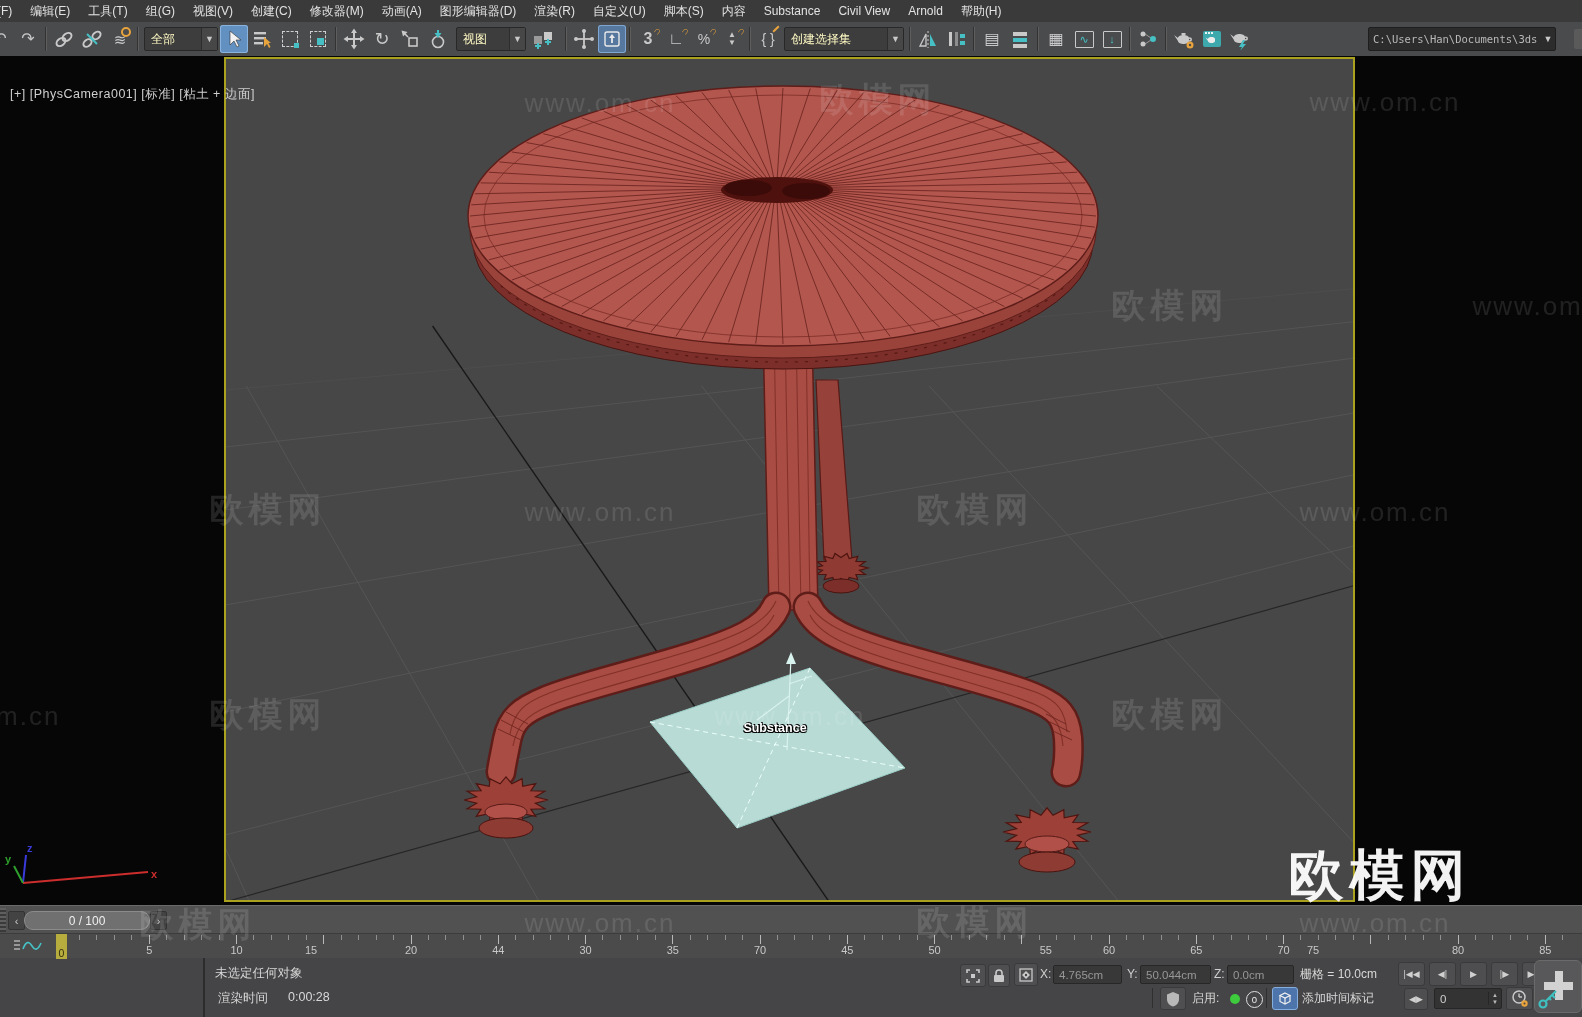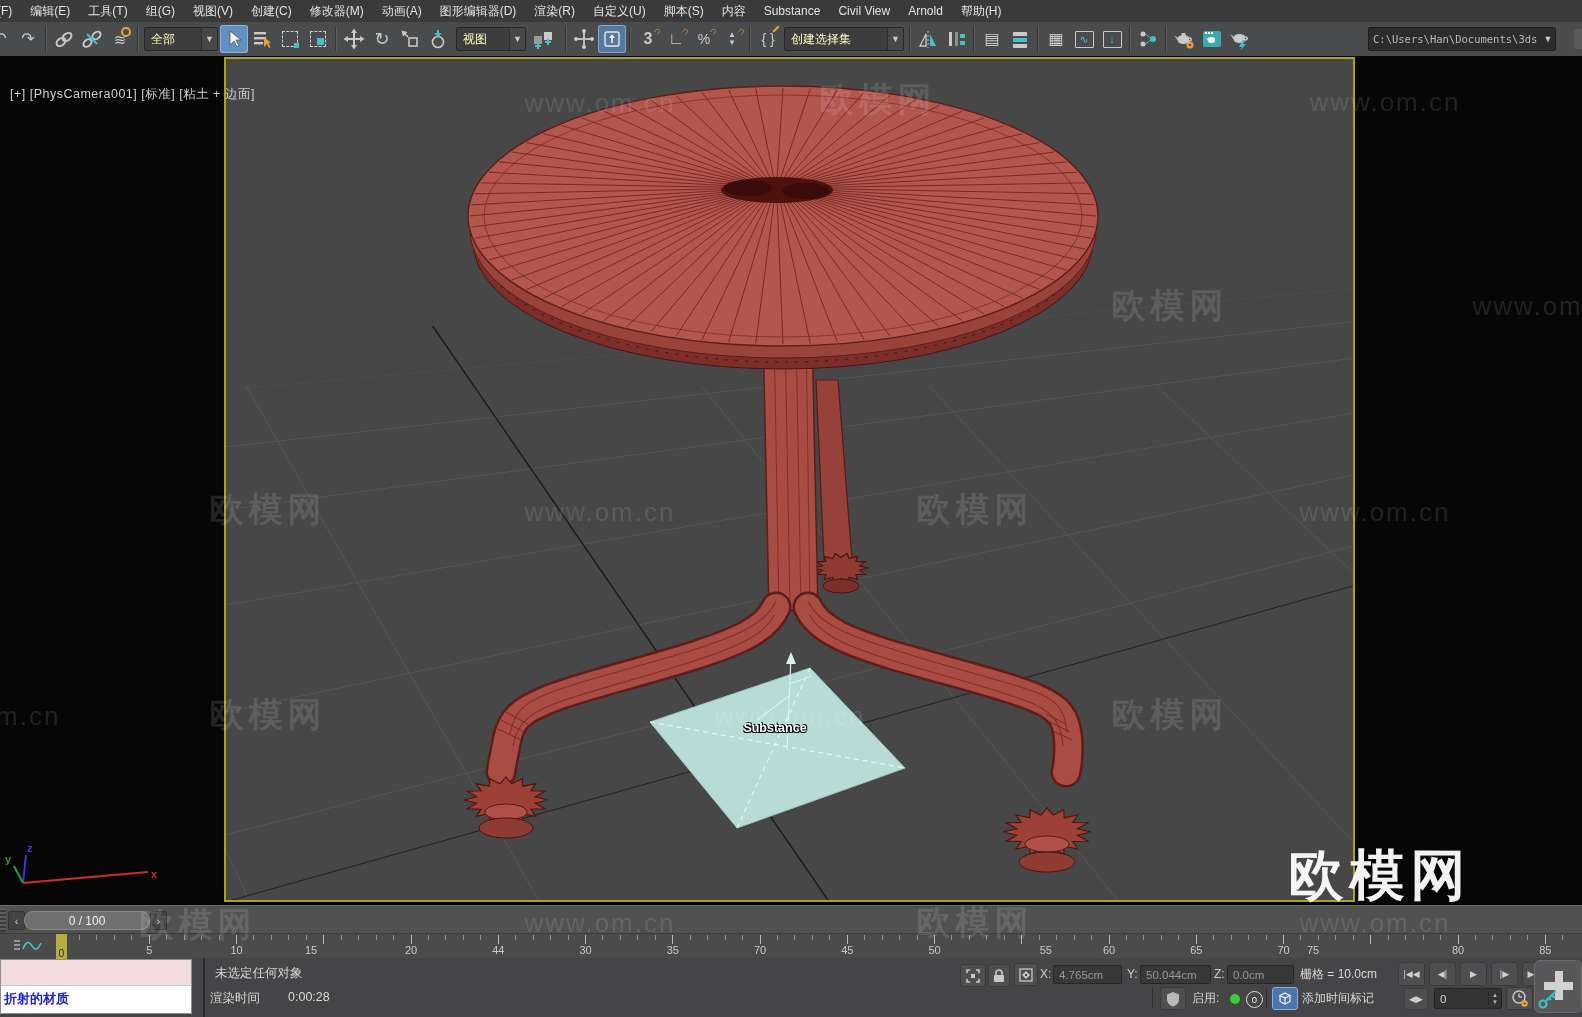--- a/index.html
+++ b/index.html
@@ -670,27 +670,23 @@
       <g stroke="#b9b9b9" stroke-width="1.4">
         <line x1="2" y1="4" x2="8" y2="4"></line>
         <line x1="2" y1="8" x2="8" y2="8"></line>
         <line x1="2" y1="12" x2="8" y2="12"></line>
       </g>
   <path d="M11,12 C14,4 17,4 20,9 C23,14 26,13 29,6" fill="none" stroke="#46c0c4" stroke-width="1.6"></path>
     </svg>
 </div>
 
 <div id="statusbar">
-  <div id="listener">
-    <div class="macro"></div>
-    <div class="mini">折射的材质</div>
-  </div>
   <div id="lst-div"></div>
   <div class="stx" style="left:215px;top:7px">未选定任何对象</div>
-  <div class="stx" style="left:210px;top:32px">渲染时间</div>
+  <div class="stx" style="left:218px;top:32px">渲染时间</div>
   <div class="stx" style="left:288px;top:32px">0:00:28</div>
 
   <div class="sicon" style="left:960px;top:6px">
     <svg width="18" height="18">
         <path d="M3,6 V3 H6 M12,3 H15 V6 M15,12 V15 H12 M6,15 H3 V12" fill="none" stroke="#c9c9c9" stroke-width="1.6"></path>
         <rect x="7" y="7" width="4" height="4" fill="#c9c9c9"></rect>
       </svg>
   </div>
   <div class="sicon" style="left:988px;top:6px;width:20px">
     <svg width="18" height="18">

